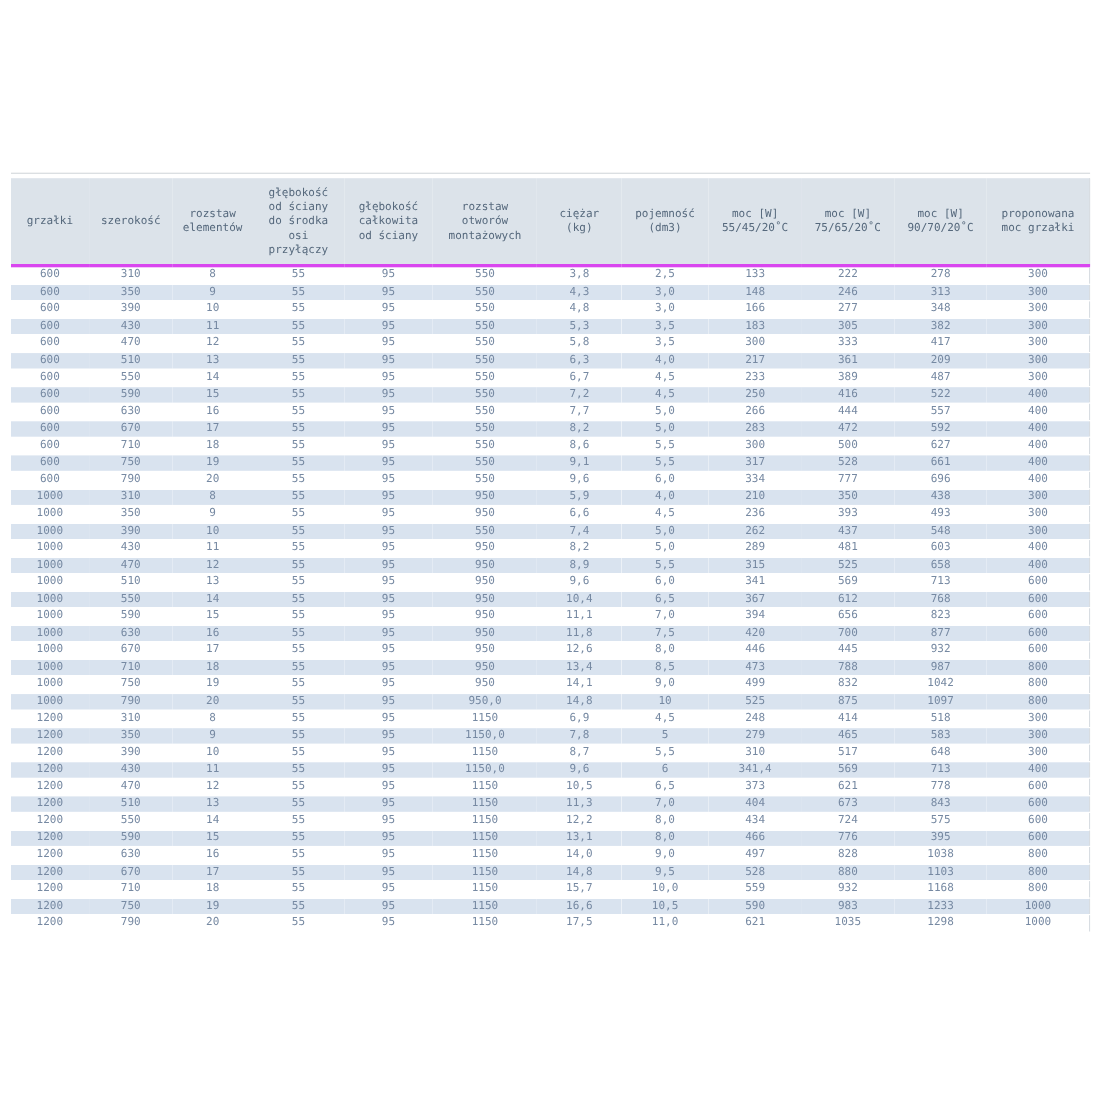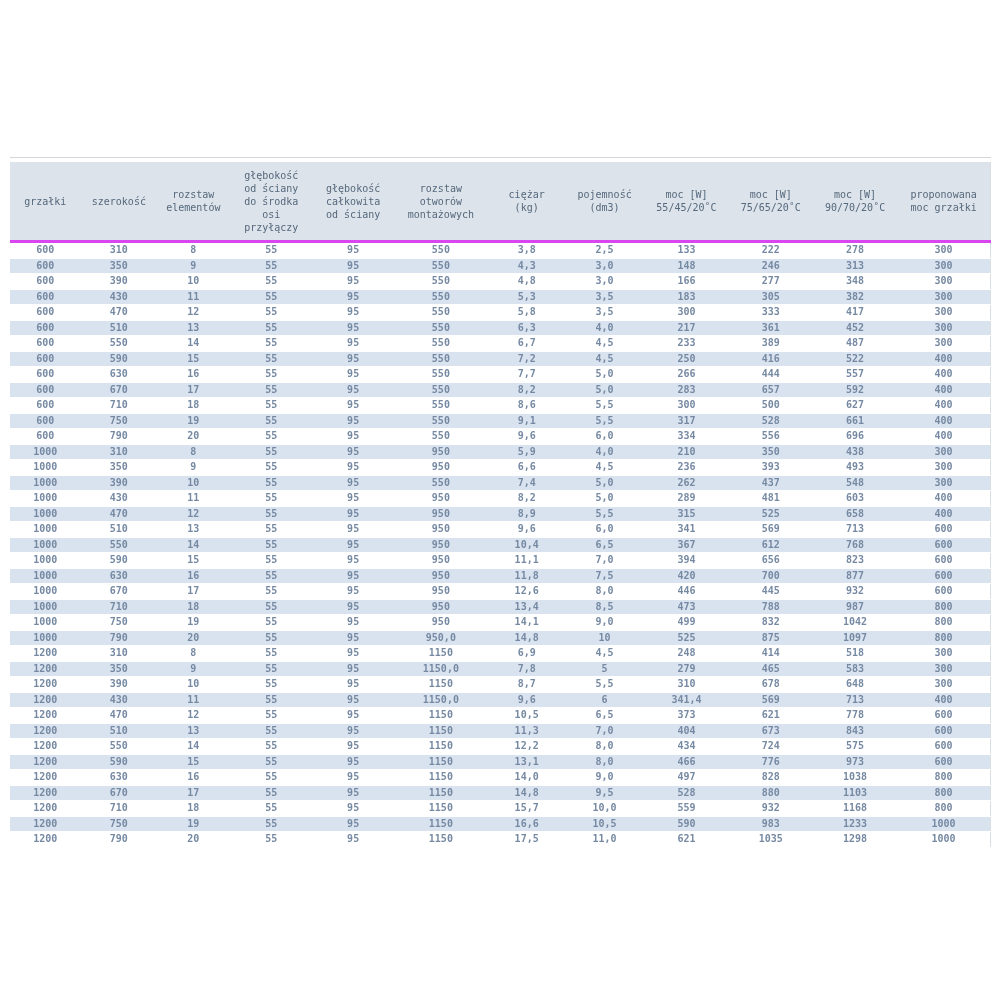--- a/index.html
+++ b/index.html
@@ -44,21 +44,21 @@
     text-align: center;
     font-size: 10px;
     color: #7689a2;
     height: 14.5px;
     line-height: 14.5px;
     padding: 0 2px;
     border-bottom: 1px solid #ffffff;
     white-space: nowrap;
     overflow: hidden;
   }
-  tbody tr { background: #ffffff; font-weight: bold; }
+  tbody tr { background: #ffffff; }
   tbody tr:nth-child(even) { background: #d9e3ef; }
 </style>
 </head>
 <body>
 
 <div class="table-wrap">
   <div class="top-line"></div>
   <table>
     <colgroup>
         <col style="width: 7.2%;">
@@ -180,21 +180,21 @@
           <td>600</td>
           <td>510</td>
           <td>13</td>
           <td>55</td>
           <td>95</td>
           <td>550</td>
           <td>6,3</td>
           <td>4,0</td>
           <td>217</td>
           <td>361</td>
-          <td>452</td>
+          <td>209</td>
           <td>300</td>
         </tr>
         <tr>
           <td>600</td>
           <td>550</td>
           <td>14</td>
           <td>55</td>
           <td>95</td>
           <td>550</td>
           <td>6,7</td>
@@ -235,21 +235,21 @@
         <tr>
           <td>600</td>
           <td>670</td>
           <td>17</td>
           <td>55</td>
           <td>95</td>
           <td>550</td>
           <td>8,2</td>
           <td>5,0</td>
           <td>283</td>
-          <td>657</td>
+          <td>472</td>
           <td>592</td>
           <td>400</td>
         </tr>
         <tr>
           <td>600</td>
           <td>710</td>
           <td>18</td>
           <td>55</td>
           <td>95</td>
           <td>550</td>
@@ -277,21 +277,21 @@
         <tr>
           <td>600</td>
           <td>790</td>
           <td>20</td>
           <td>55</td>
           <td>95</td>
           <td>550</td>
           <td>9,6</td>
           <td>6,0</td>
           <td>334</td>
-          <td>556</td>
+          <td>777</td>
           <td>696</td>
           <td>400</td>
         </tr>
         <tr>
           <td>1000</td>
           <td>310</td>
           <td>8</td>
           <td>55</td>
           <td>95</td>
           <td>950</td>
@@ -501,21 +501,21 @@
         <tr>
           <td>1200</td>
           <td>390</td>
           <td>10</td>
           <td>55</td>
           <td>95</td>
           <td>1150</td>
           <td>8,7</td>
           <td>5,5</td>
           <td>310</td>
-          <td>678</td>
+          <td>517</td>
           <td>648</td>
           <td>300</td>
         </tr>
         <tr>
           <td>1200</td>
           <td>430</td>
           <td>11</td>
           <td>55</td>
           <td>95</td>
           <td>1150,0</td>
@@ -572,21 +572,21 @@
           <td>1200</td>
           <td>590</td>
           <td>15</td>
           <td>55</td>
           <td>95</td>
           <td>1150</td>
           <td>13,1</td>
           <td>8,0</td>
           <td>466</td>
           <td>776</td>
-          <td>973</td>
+          <td>395</td>
           <td>600</td>
         </tr>
         <tr>
           <td>1200</td>
           <td>630</td>
           <td>16</td>
           <td>55</td>
           <td>95</td>
           <td>1150</td>
           <td>14,0</td>

